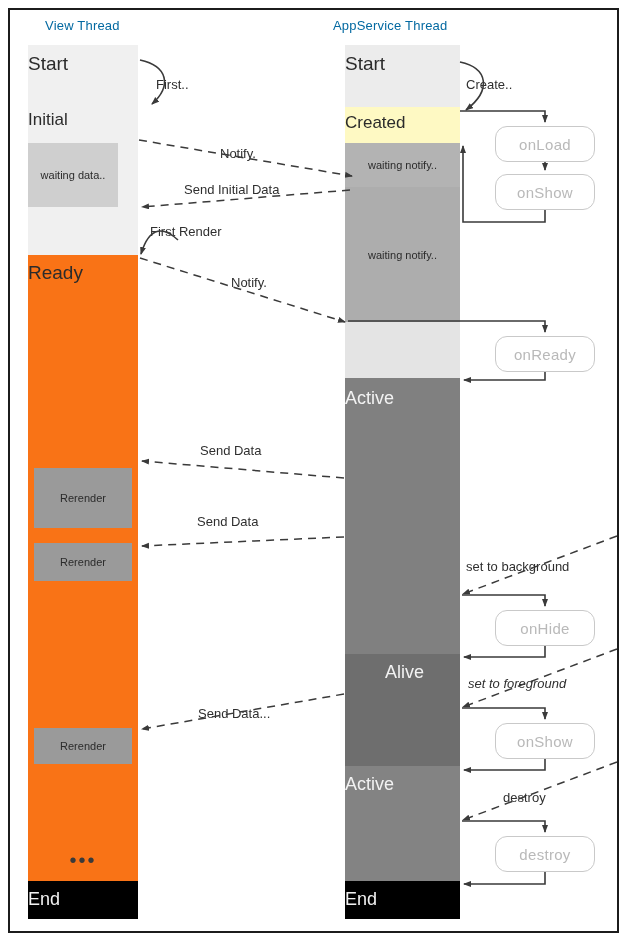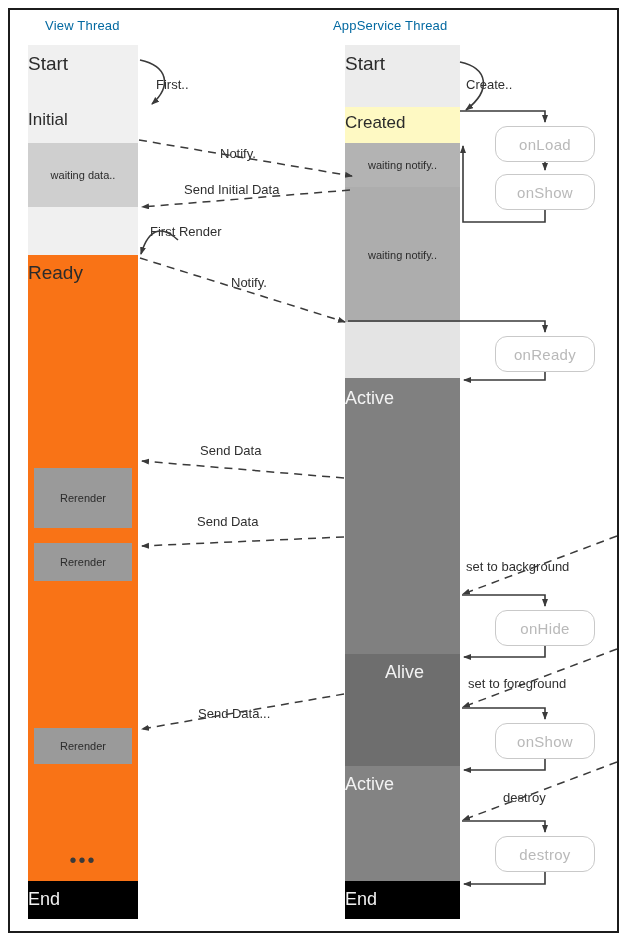--- a/index.html
+++ b/index.html
@@ -112,21 +112,21 @@
         <div class="band-label lbl-dark" style="top: 10px; font-size: 17px;">Initial</div>
       </div>
       <div class="band" style="left: 28px; top: 143px; width: 110px; height: 64px; background: rgb(240, 240, 240);"></div>
       <div class="band" style="left: 28px; top: 207px; width: 110px; height: 48px; background: rgb(240, 240, 240);"></div>
       <div class="band" style="left: 28px; top: 255px; width: 110px; height: 626px; background: #f97316;">
         <div class="band-label lbl-dark" style="top: 7px; font-size: 19px;">Ready</div>
       </div>
       <div class="band" style="left: 28px; top: 881px; width: 110px; height: 38px; background: rgb(0, 0, 0);">
         <div class="band-label lbl-light" style="top: 8px; font-size: 18px;">End</div>
       </div>
-      <div class="sub-box" style="left: 28px; top: 143px; width: 110px; height: 64px; background: rgb(207, 207, 207); text-align: right;">waiting data..</div>
+      <div class="sub-box" style="left: 28px; top: 143px; width: 90px; height: 64px; background: rgb(207, 207, 207); text-align: right;">waiting data..</div>
       <div class="sub-box" style="left: 34px; top: 468px; width: 98px; height: 60px; background: rgb(154, 154, 154);">Rerender</div>
       <div class="sub-box" style="left: 34px; top: 543px; width: 98px; height: 38px; background: rgb(154, 154, 154);">Rerender</div>
       <div class="sub-box" style="left: 34px; top: 728px; width: 98px; height: 36px; background: rgb(154, 154, 154);">Rerender</div>
       <div class="dots" style="left: 28px; top: 850px; width: 110px;">•••</div>
       <div class="band" style="left: 345px; top: 45px; width: 115px; height: 62px; background: rgb(236, 236, 236);">
         <div class="band-label lbl-dark" style="top: 8px; font-size: 19px;">Start</div>
       </div>
       <div class="band" style="left: 345px; top: 107px; width: 115px; height: 36px; background: #fef9c3;">
         <div class="band-label lbl-dark" style="top: 6px; font-size: 17px;">Created</div>
       </div>
@@ -154,21 +154,21 @@
       <div class="hook-box" style="left: 495px; top: 836px; width: 100px; height: 36px;">destroy</div>
       <div class="edge-label" style="left: 156px; top: 77px; font-size: 13px;">First..</div>
       <div class="edge-label" style="left: 466px; top: 77px; font-size: 13px;">Create..</div>
       <div class="edge-label" style="left: 220px; top: 146px; font-size: 13px;">Notify.</div>
       <div class="edge-label" style="left: 184px; top: 182px; font-size: 13px;">Send Initial Data</div>
       <div class="edge-label" style="left: 150px; top: 224px; font-size: 13px;">First Render</div>
       <div class="edge-label" style="left: 231px; top: 275px; font-size: 13px;">Notify.</div>
       <div class="edge-label" style="left: 200px; top: 443px; font-size: 13px;">Send Data</div>
       <div class="edge-label" style="left: 197px; top: 514px; font-size: 13px;">Send Data</div>
       <div class="edge-label" style="left: 466px; top: 559px; font-size: 13px;">set to background</div>
-      <div class="edge-label" style="left: 468px; top: 676px; font-size: 13px;">set to foreground</div>
+      <div class="edge-label" style="left: 468px; top: 676px; font-size: 13px; font-style: italic;">set to foreground</div>
       <div class="edge-label" style="left: 198px; top: 706px; font-size: 13px;">Send Data...</div>
       <div class="edge-label" style="left: 503px; top: 790px; font-size: 13px;">destroy</div>
     </div>
 
   <svg class="overlay" viewBox="0 0 629 943">
     <defs>
       <marker id="ah" markerWidth="8" markerHeight="8" refX="7" refY="3" orient="auto" markerUnits="userSpaceOnUse">
         <path d="M0,0 L8,3 L0,6 z" fill="#3a3a3a"></path>
       </marker>
     </defs>

